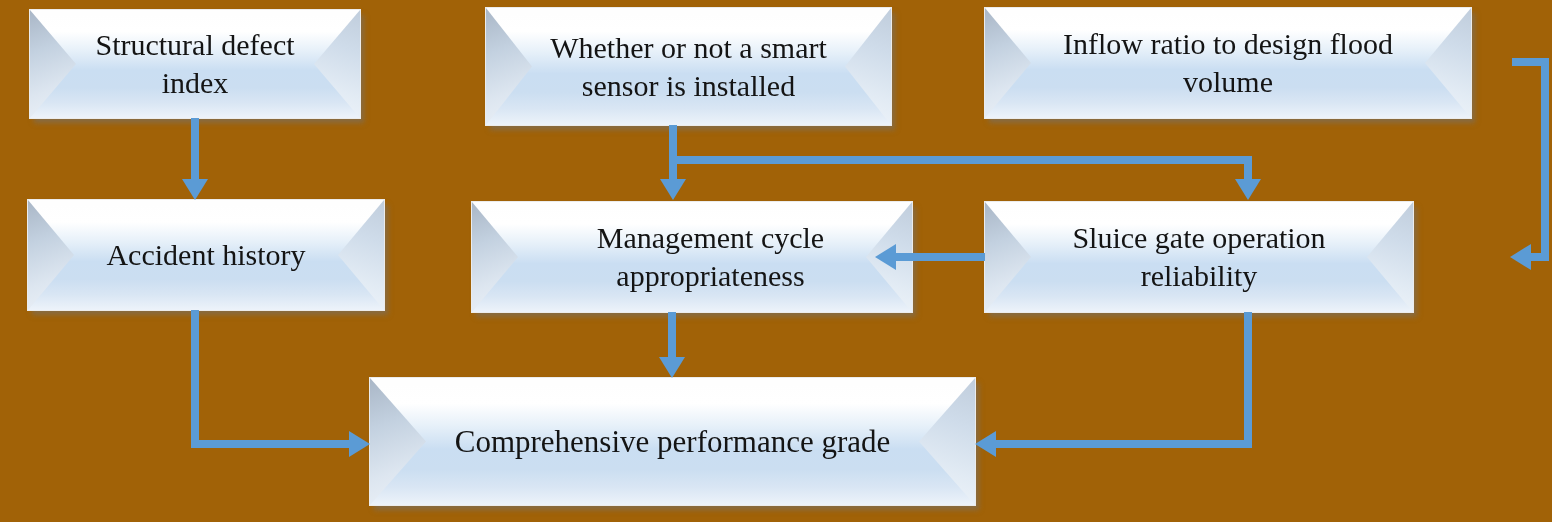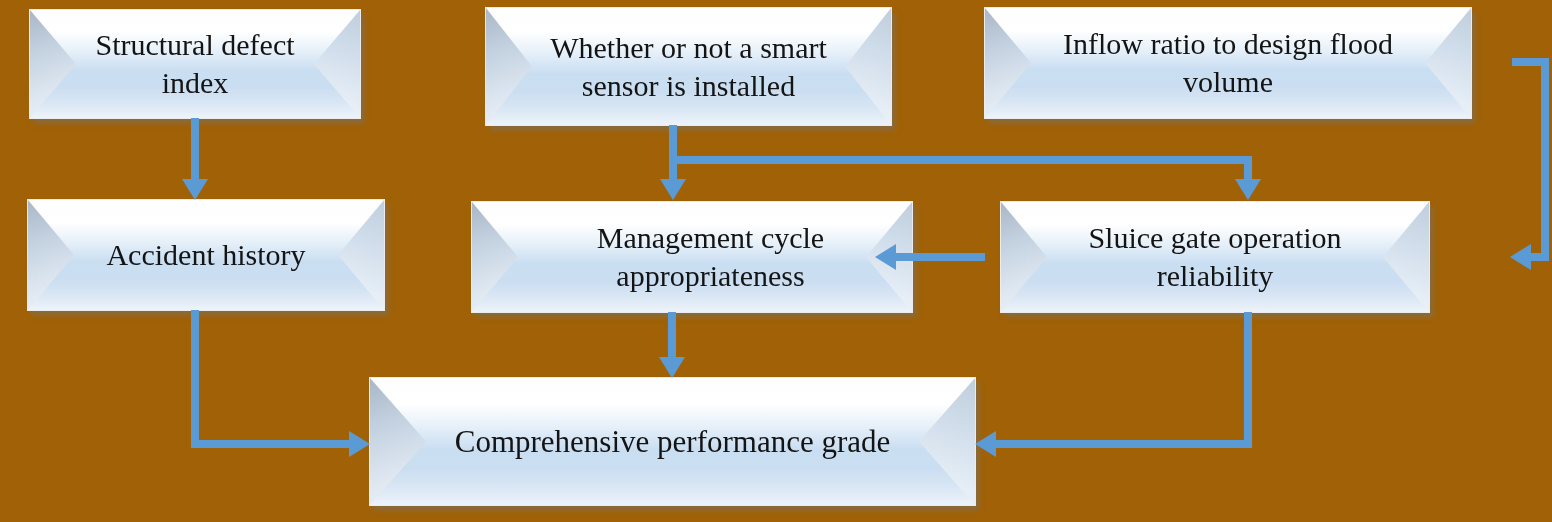--- a/index.html
+++ b/index.html
@@ -33,21 +33,21 @@
     background:linear-gradient(200deg, #c0cddc 0%, #cfdcea 35%, #e2ebf4 70%, #f0f5fa 100%);
     clip-path:polygon(100% 0, 0 50%, 100% 100%);
   }
   .bevel-box .lbl { position:relative; z-index:2; padding:0 46px; }
 
   #node-a { left:30px;  top:10px;  width:330px; height:108px; }
   #node-b { left:454px; top:8px;   width:405px; height:117px;margin-left:32px; }
   #node-c { left:985px; top:8px;   width:486px; height:110px;text-align:center; }
   #node-d { left:28px;  top:200px; width:356px; height:110px; }
   #node-e { left:472px; top:202px; width:403px; height:110px;padding-left:37px; }
-  #node-f { left:985px; top:202px; width:428px; height:110px;margin-left:16px; }
+  #node-f { left:985px; top:202px; width:428px; height:110px; }
   #node-g { left:370px; top:378px; width:605px; height:127px; font-size:31px;align-items:center; }
   #node-g::before, #node-g::after { width:56px; }
   #node-b .lbl { max-width:340px; }
   #node-e .lbl { max-width:300px; }
 
   
   .seg { position:absolute; background:#5B9BD5; }
   .arr { position:absolute; width:0; height:0; }
   .arr-down  { border-left:13px solid transparent; border-right:13px solid transparent; border-top:21px solid #5B9BD5; }
   .arr-left  { border-top:13px solid transparent; border-bottom:13px solid transparent; border-right:21px solid #5B9BD5; }

